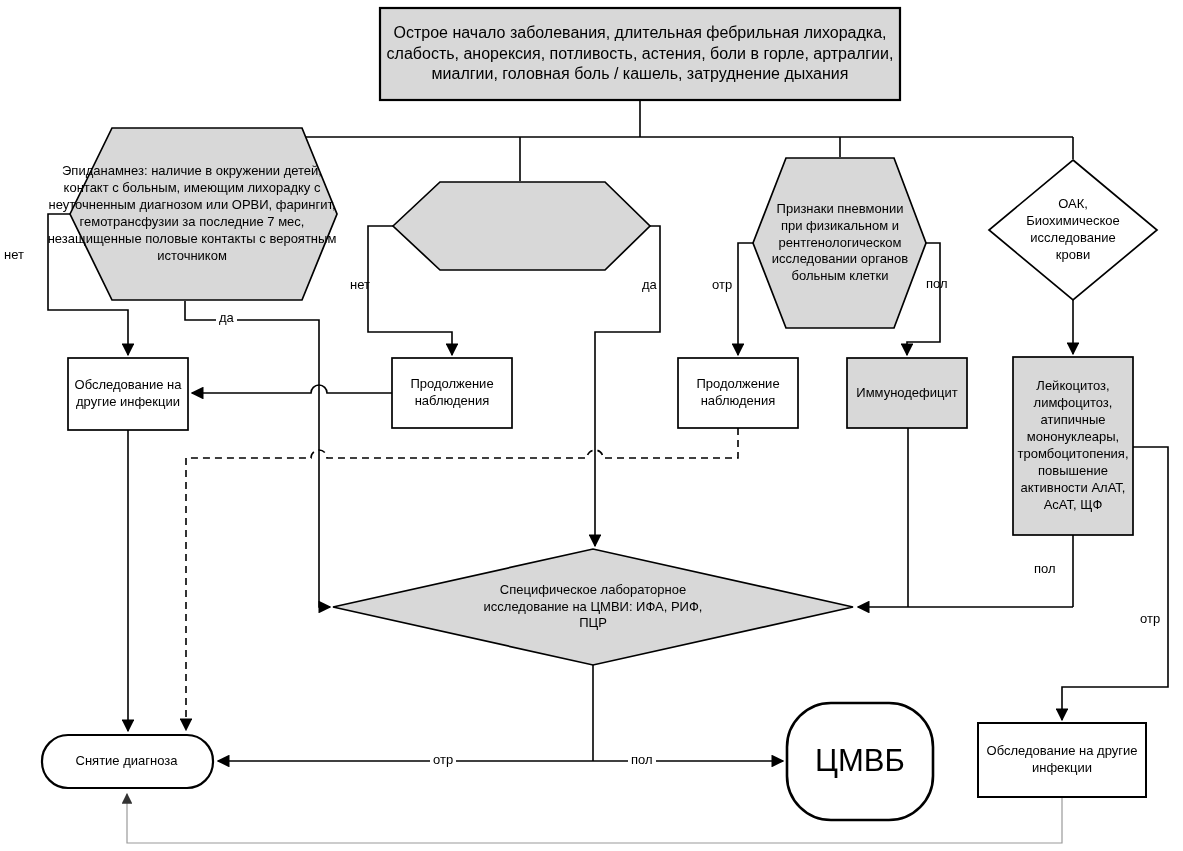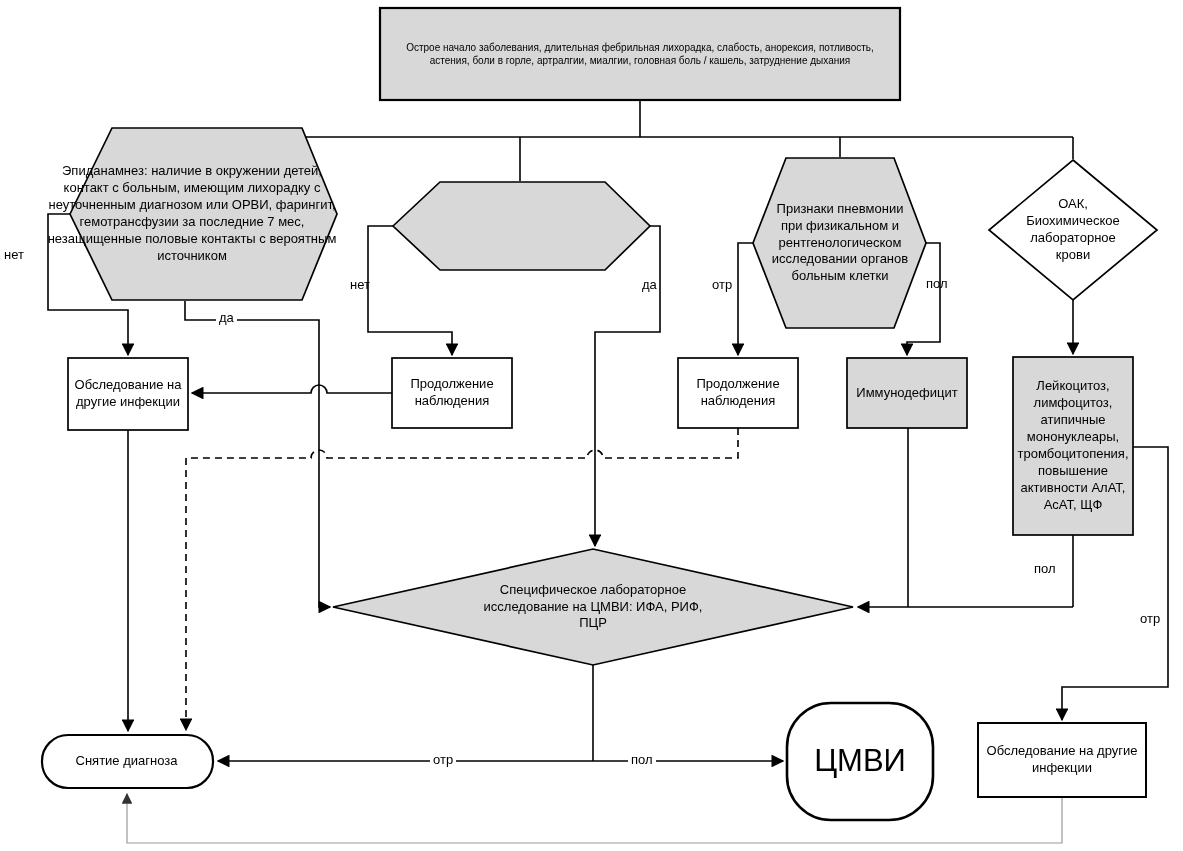--- a/index.html
+++ b/index.html
@@ -4,21 +4,21 @@
 <style>
   html,body{margin:0;padding:0;background:#fff}
   .stage{position:relative;width:1183px;height:851px;background:#fff;
          font-family:"Liberation Sans",sans-serif;color:#000;overflow:hidden}
   .stage svg{position:absolute;left:0;top:0}
   .node{position:absolute;display:flex;align-items:center;justify-content:center;
         text-align:center;font-size:13px;line-height:1.3;white-space:pre-line}
   .lbl{position:absolute;font-size:13px;line-height:1;white-space:nowrap}
   .onln{background:#fff;padding:0 3px}
 
-  .n-start{left:385px;top:10px;width:510px;height:88px;font-size:10px}
+  .n-start{left:385px;top:10px;width:510px;height:88px;font-size:16px}
   .n-epid{left:47px;top:131px;width:290px;height:166px}
   .n-symptoms{left:399px;top:183px;width:245px;height:86px}
   .n-pneumonia{left:765px;top:160px;width:150px;height:166px}
   .n-oak{left:1018px;top:172px;width:110px;height:116px}
   .n-box1{left:68px;top:358px;width:120px;height:72px}
   .n-box2{left:392px;top:358px;width:120px;height:70px}
   .n-box3{left:678px;top:358px;width:120px;height:70px}
   .n-box4{left:847px;top:358px;width:120px;height:70px}
   .n-box5{left:1016px;top:357px;width:114px;height:178px}
   .n-diamond2{left:478px;top:558px;width:230px;height:98px}
@@ -103,29 +103,29 @@
       <rect x="42" y="735" width="171" height="53" rx="26" fill="#ffffff" stroke-width="2.2"></rect>
       <rect x="787" y="703" width="146" height="117" rx="44" fill="#ffffff" stroke-width="2.6"></rect>
       <rect x="978" y="723" width="168" height="74" fill="#ffffff" stroke-width="2"></rect>
     </g>
   </svg>
 
   <div class="node n-start">Острое начало заболевания, длительная фебрильная лихорадка, слабость, анорексия, потливость,  астения, боли в горле, артралгии, миалгии, головная боль / кашель, затруднение дыхания</div>
   <div class="node n-epid">Эпиданамнез: наличие в окружении детей,
 контакт с больным, имеющим лихорадку с неуточненным диагнозом или ОРВИ, фарингит, гемотрансфузии за последние 7 мес, незащищенные половые контакты с вероятным источником</div>
   <div class="node n-pneumonia">Признаки пневмонии при физикальном и рентгенологическом исследовании органов больным клетки</div>
-  <div class="node n-oak">ОАК, Биохимическое лабораторное крови</div>
+  <div class="node n-oak">ОАК, Биохимическое исследование крови</div>
   <div class="node n-box1">Обследование на другие инфекции</div>
   <div class="node n-box2">Продолжение наблюдения</div>
   <div class="node n-box3">Продолжение наблюдения</div>
   <div class="node n-box5">Лейкоцитоз, лимфоцитоз, атипичные мононуклеары, тромбоцитопения, повышение активности АлАТ, АсАТ, ЩФ</div>
   <div class="node n-box4">Иммунодефицит</div>
   <div class="node n-diamond2">Специфическое лабораторное исследование на ЦМВИ: ИФА, РИФ, ПЦР</div>
   <div class="node n-removal">Снятие диагноза</div>
-  <div class="node n-cmvb">ЦМВИ</div>
+  <div class="node n-cmvb">ЦМВБ</div>
   <div class="node n-box6">Обследование на другие инфекции</div>
 
   <div class="lbl l-epid-no">нет</div>
   <div class="lbl onln l-epid-yes">да</div>
   <div class="lbl l-sympt-no">нет</div>
   <div class="lbl l-sympt-yes">да</div>
   <div class="lbl l-pneu-neg">отр</div>
   <div class="lbl l-pneu-pos">пол</div>
   <div class="lbl l-blood-pos">пол</div>
   <div class="lbl l-blood-neg">отр</div>

